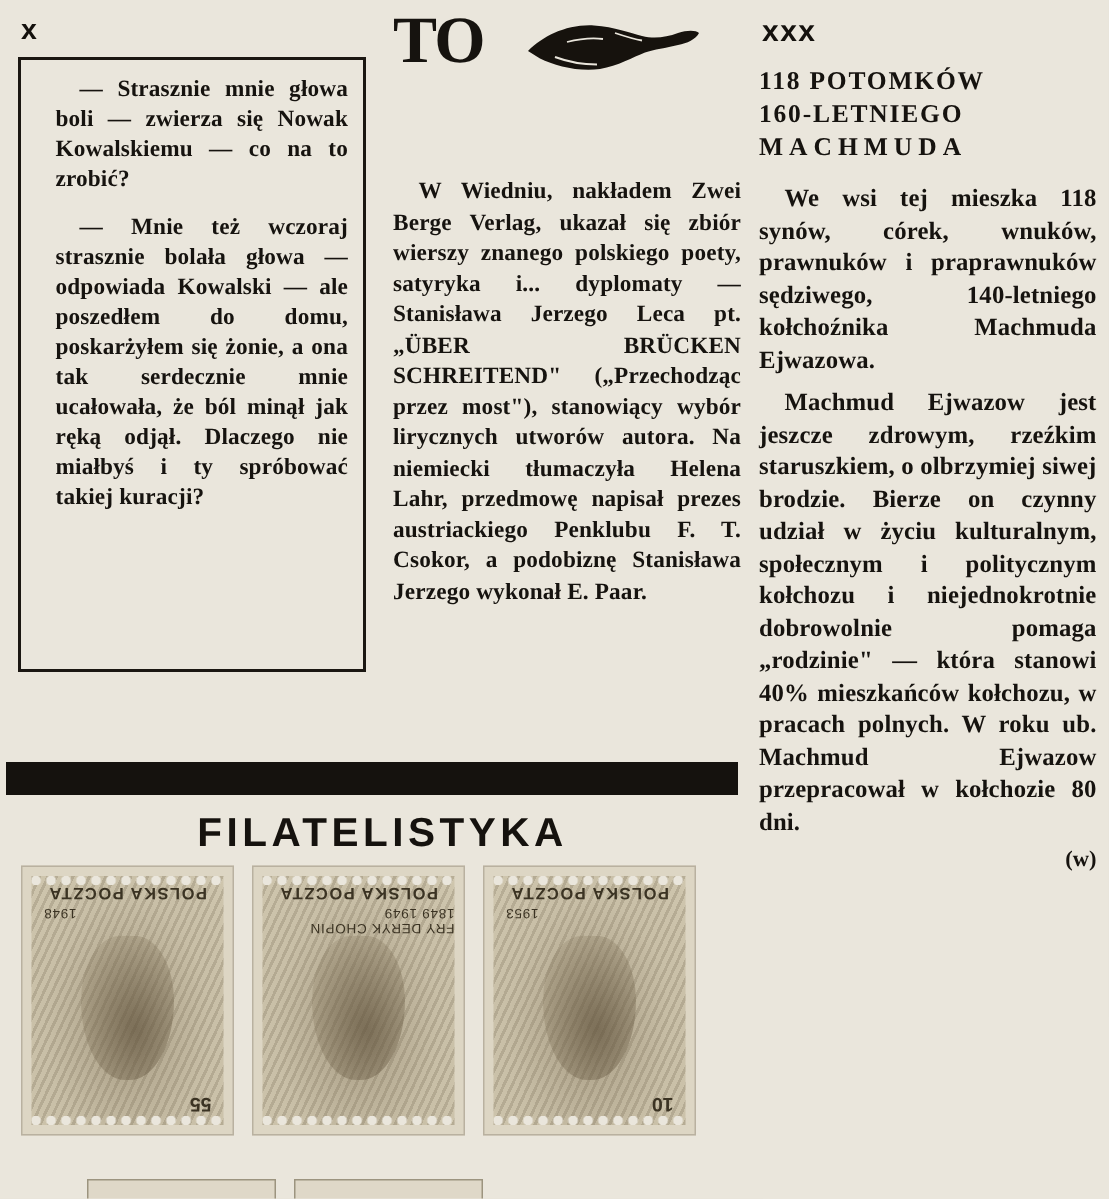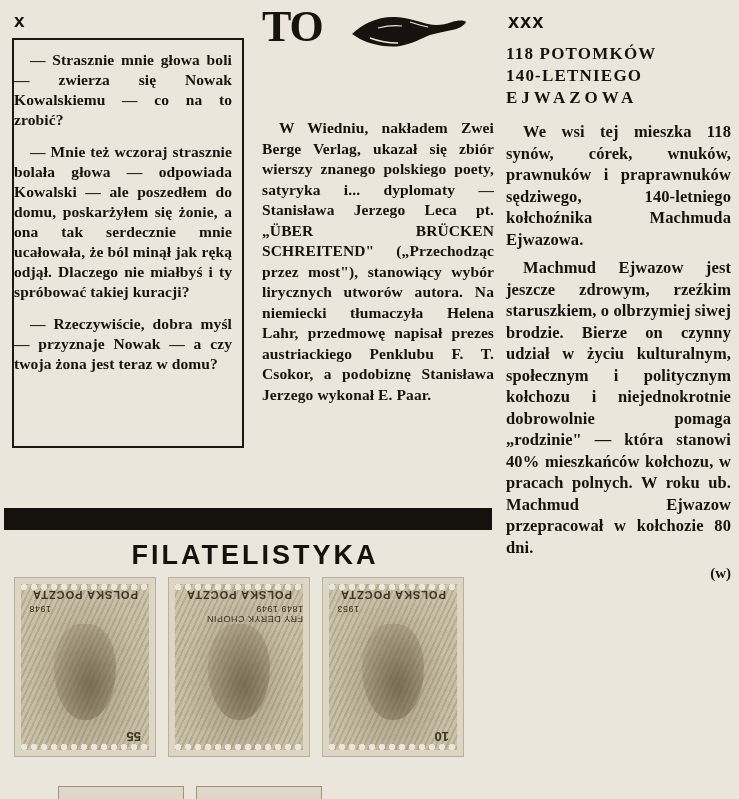--- a/index.html
+++ b/index.html
@@ -63,21 +63,21 @@
   .hand {
     position: absolute;
     left: 86px; top: 8px;
     width: 120px; height: 44px;
   }
 
   
   .jokebox {
     border: 2px solid #1b1712;
     margin: 4px 4px 0 4px;
-    padding: 10px 10px 12px 0;
+    padding: 10px 10px 12px 23px;
     background: #eae6dc;
     height: 410px;
     box-sizing: border-box;
   }
   .jokebox p {
     margin: 0 0 12px 0;
     font-family: "Liberation Serif", serif;
     font-weight: bold;
     font-size: 15.5px;
     line-height: 20px;
@@ -226,21 +226,20 @@
 <body>
 
 <div class="page">
 
   <div class="col1">
     <div class="marker marker-x">x</div>
 
     <div class="jokebox">
       <p>— Strasznie mnie głowa boli — zwierza się Nowak Kowalskiemu — co na to zrobić?</p>
       <p>— Mnie też wczoraj strasznie bolała głowa — odpowiada Kowalski — ale poszedłem do domu, poskarżyłem się żonie, a ona tak serdecznie mnie ucałowała, że ból minął jak ręką odjął. Dlaczego nie miałbyś i ty spróbować takiej kuracji?</p>
-      <p>— Rzeczywiście, dobra myśl — przyznaje Nowak — a czy twoja żona jest teraz w domu?</p>
     </div>
   </div>
 
   <div class="filatelistyka-wrap">
     <div class="fila-bar"></div>
     <div class="fila-title">FILATELISTYKA</div>
     <div class="stamps">
 
       <div class="stamp">
         <div class="stamp-inner">
@@ -295,22 +294,22 @@
     <div class="body-text">
       <p>W Wiedniu, nakładem Zwei Berge Verlag, ukazał się zbiór wierszy znanego polskiego poety, satyryka i... dyplomaty — Stanisława Jerzego Leca pt. „ÜBER BRÜCKEN SCHREITEND" („Przechodząc przez most"), stanowiący wybór lirycznych utworów autora. Na niemiecki tłumaczyła Helena Lahr, przedmowę napisał prezes austriackiego Penklubu F. T. Csokor, a podobiznę Stanisława Jerzego wykonał E. Paar.</p>
     </div>
   </div>
 
   <div class="col3">
     <div class="marker marker-xxx">xxx</div>
 
     <div class="article-title">
       <span>118 POTOMKÓW</span>
-      <span>140-LETNIEGO</span>
-      <span class="title-wide">EJWAZOWA</span>
+      <span>160-LETNIEGO</span>
+      <span class="title-wide">MACHMUDA</span>
     </div>
 
     <div class="body-text">
       <p>We wsi tej mieszka 118 synów, córek, wnuków, prawnuków i praprawnuków sędziwego, 140-letniego kołchoźnika Machmuda Ejwazowa.</p>
       <p>Machmud Ejwazow jest jeszcze zdrowym, rzeźkim staruszkiem, o olbrzymiej siwej brodzie. Bierze on czynny udział w życiu kulturalnym, społecznym i politycznym kołchozu i niejednokrotnie dobrowolnie pomaga „rodzinie" — która stanowi 40% mieszkańców kołchozu, w pracach polnych. W roku ub. Machmud Ejwazow przepracował w kołchozie 80 dni.</p>
       <div class="sig">(w)</div>
     </div>
   </div>
 
 </div>

